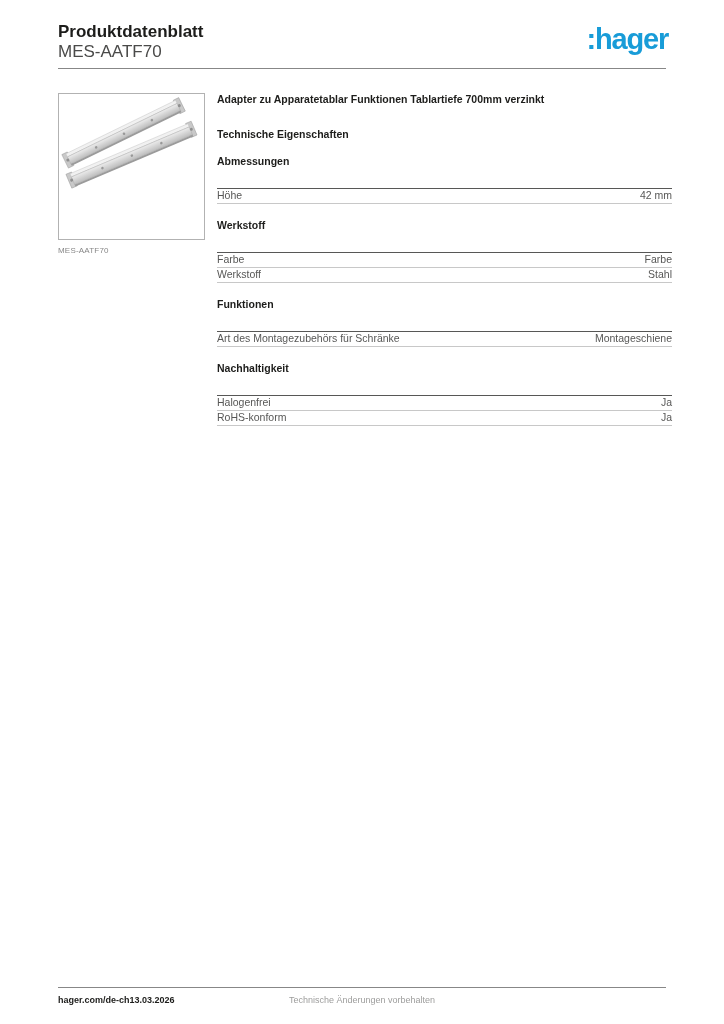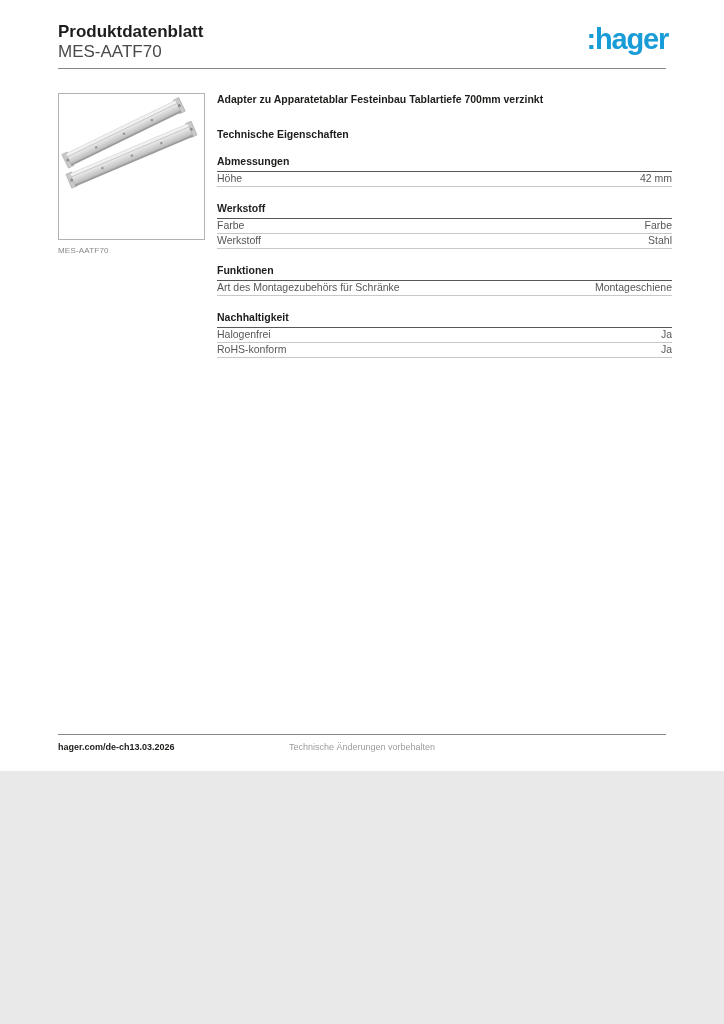--- a/index.html
+++ b/index.html
@@ -1,20 +1,20 @@
 <!DOCTYPE html>
 <html><head>
 <meta charset="utf-8">
 <style>
   * { margin: 0; padding: 0; box-sizing: border-box; }
   html, body { background: #e9e9e9; }
   .page {
     position: relative;
     width: 724px;
-    height: 771px;
+    height: 1024px;
     background: #ffffff;
     font-family: "Liberation Sans", sans-serif;
     overflow: hidden;
     margin: 0 auto;
   }
   
   .page-header {
     position: absolute;
     top: 22px; left: 58px; right: 56px;
     display: flex;
@@ -80,21 +80,21 @@
     color: #1d1d1b;
     line-height: 12px;
     margin-top: 22px;
   }
   .spec-section { margin-top: 16px; }
   .section-title {
     font-size: 10.5px;
     font-weight: bold;
     color: #1d1d1b;
     line-height: 11px;
-    padding-bottom: 4px;
+    padding-bottom: 21px;
     border-bottom: 1px solid #575756;
   }
   .spec-row {
     display: flex;
     justify-content: space-between;
     align-items: baseline;
     font-size: 10.5px;
     color: #575756;
     line-height: 11px;
     padding: 1px 0 2px;
@@ -177,21 +177,21 @@
             <circle cx="32" cy="5" r="1.3" fill="#989898"></circle>
             <circle cx="64" cy="5" r="1.3" fill="#989898"></circle>
             <circle cx="96" cy="5" r="1.3" fill="#989898"></circle>
           </g>
         </svg>
       </div>
       <div class="img-caption">MES-AATF70</div>
     </aside>
 
     <section class="specs-col">
-      <div class="desc">Adapter zu Apparatetablar Festeinbau Tablartiefe 700mm verzinkt</div>
+      <div class="desc">Adapter zu Apparatetablar Funktionen Tablartiefe 700mm verzinkt</div>
       <div class="tech-title">Technische Eigenschaften</div>
 
       <div class="spec-section">
         <div class="section-title">Abmessungen</div>
         <div class="spec-row">
           <span class="row-label">Höhe</span>
           <span class="row-value">42 mm</span>
         </div>
       </div>
 

